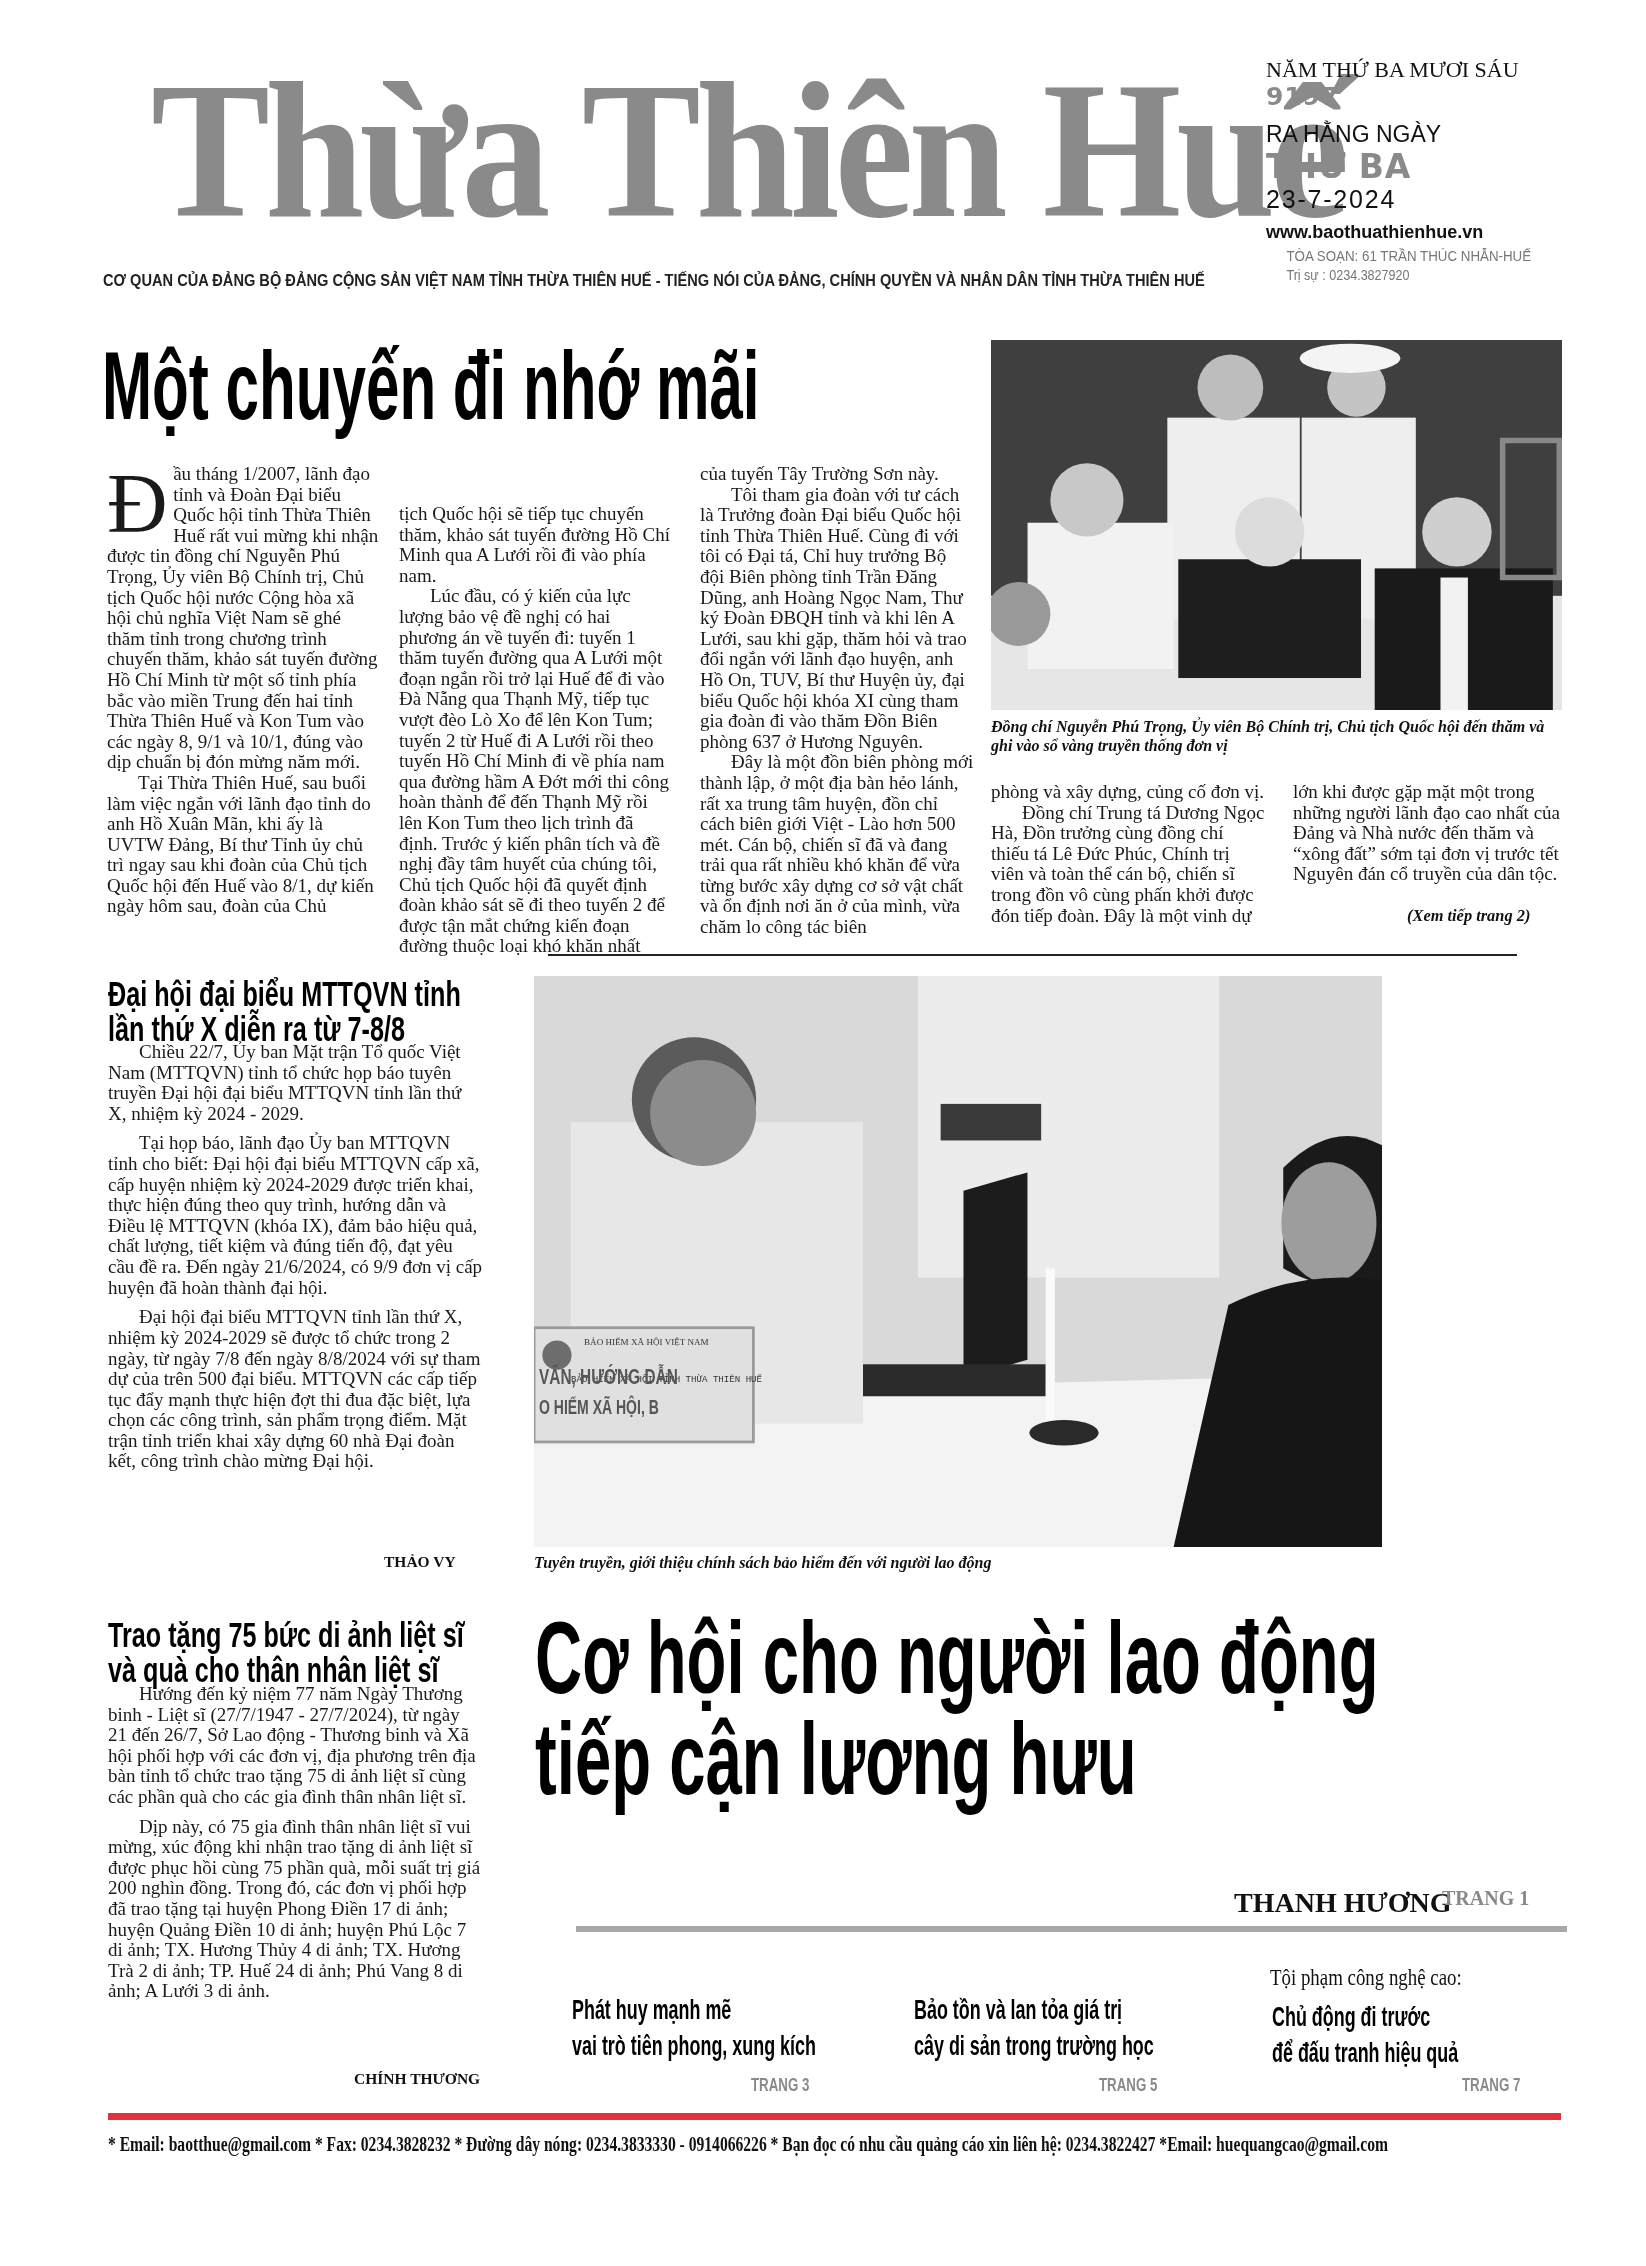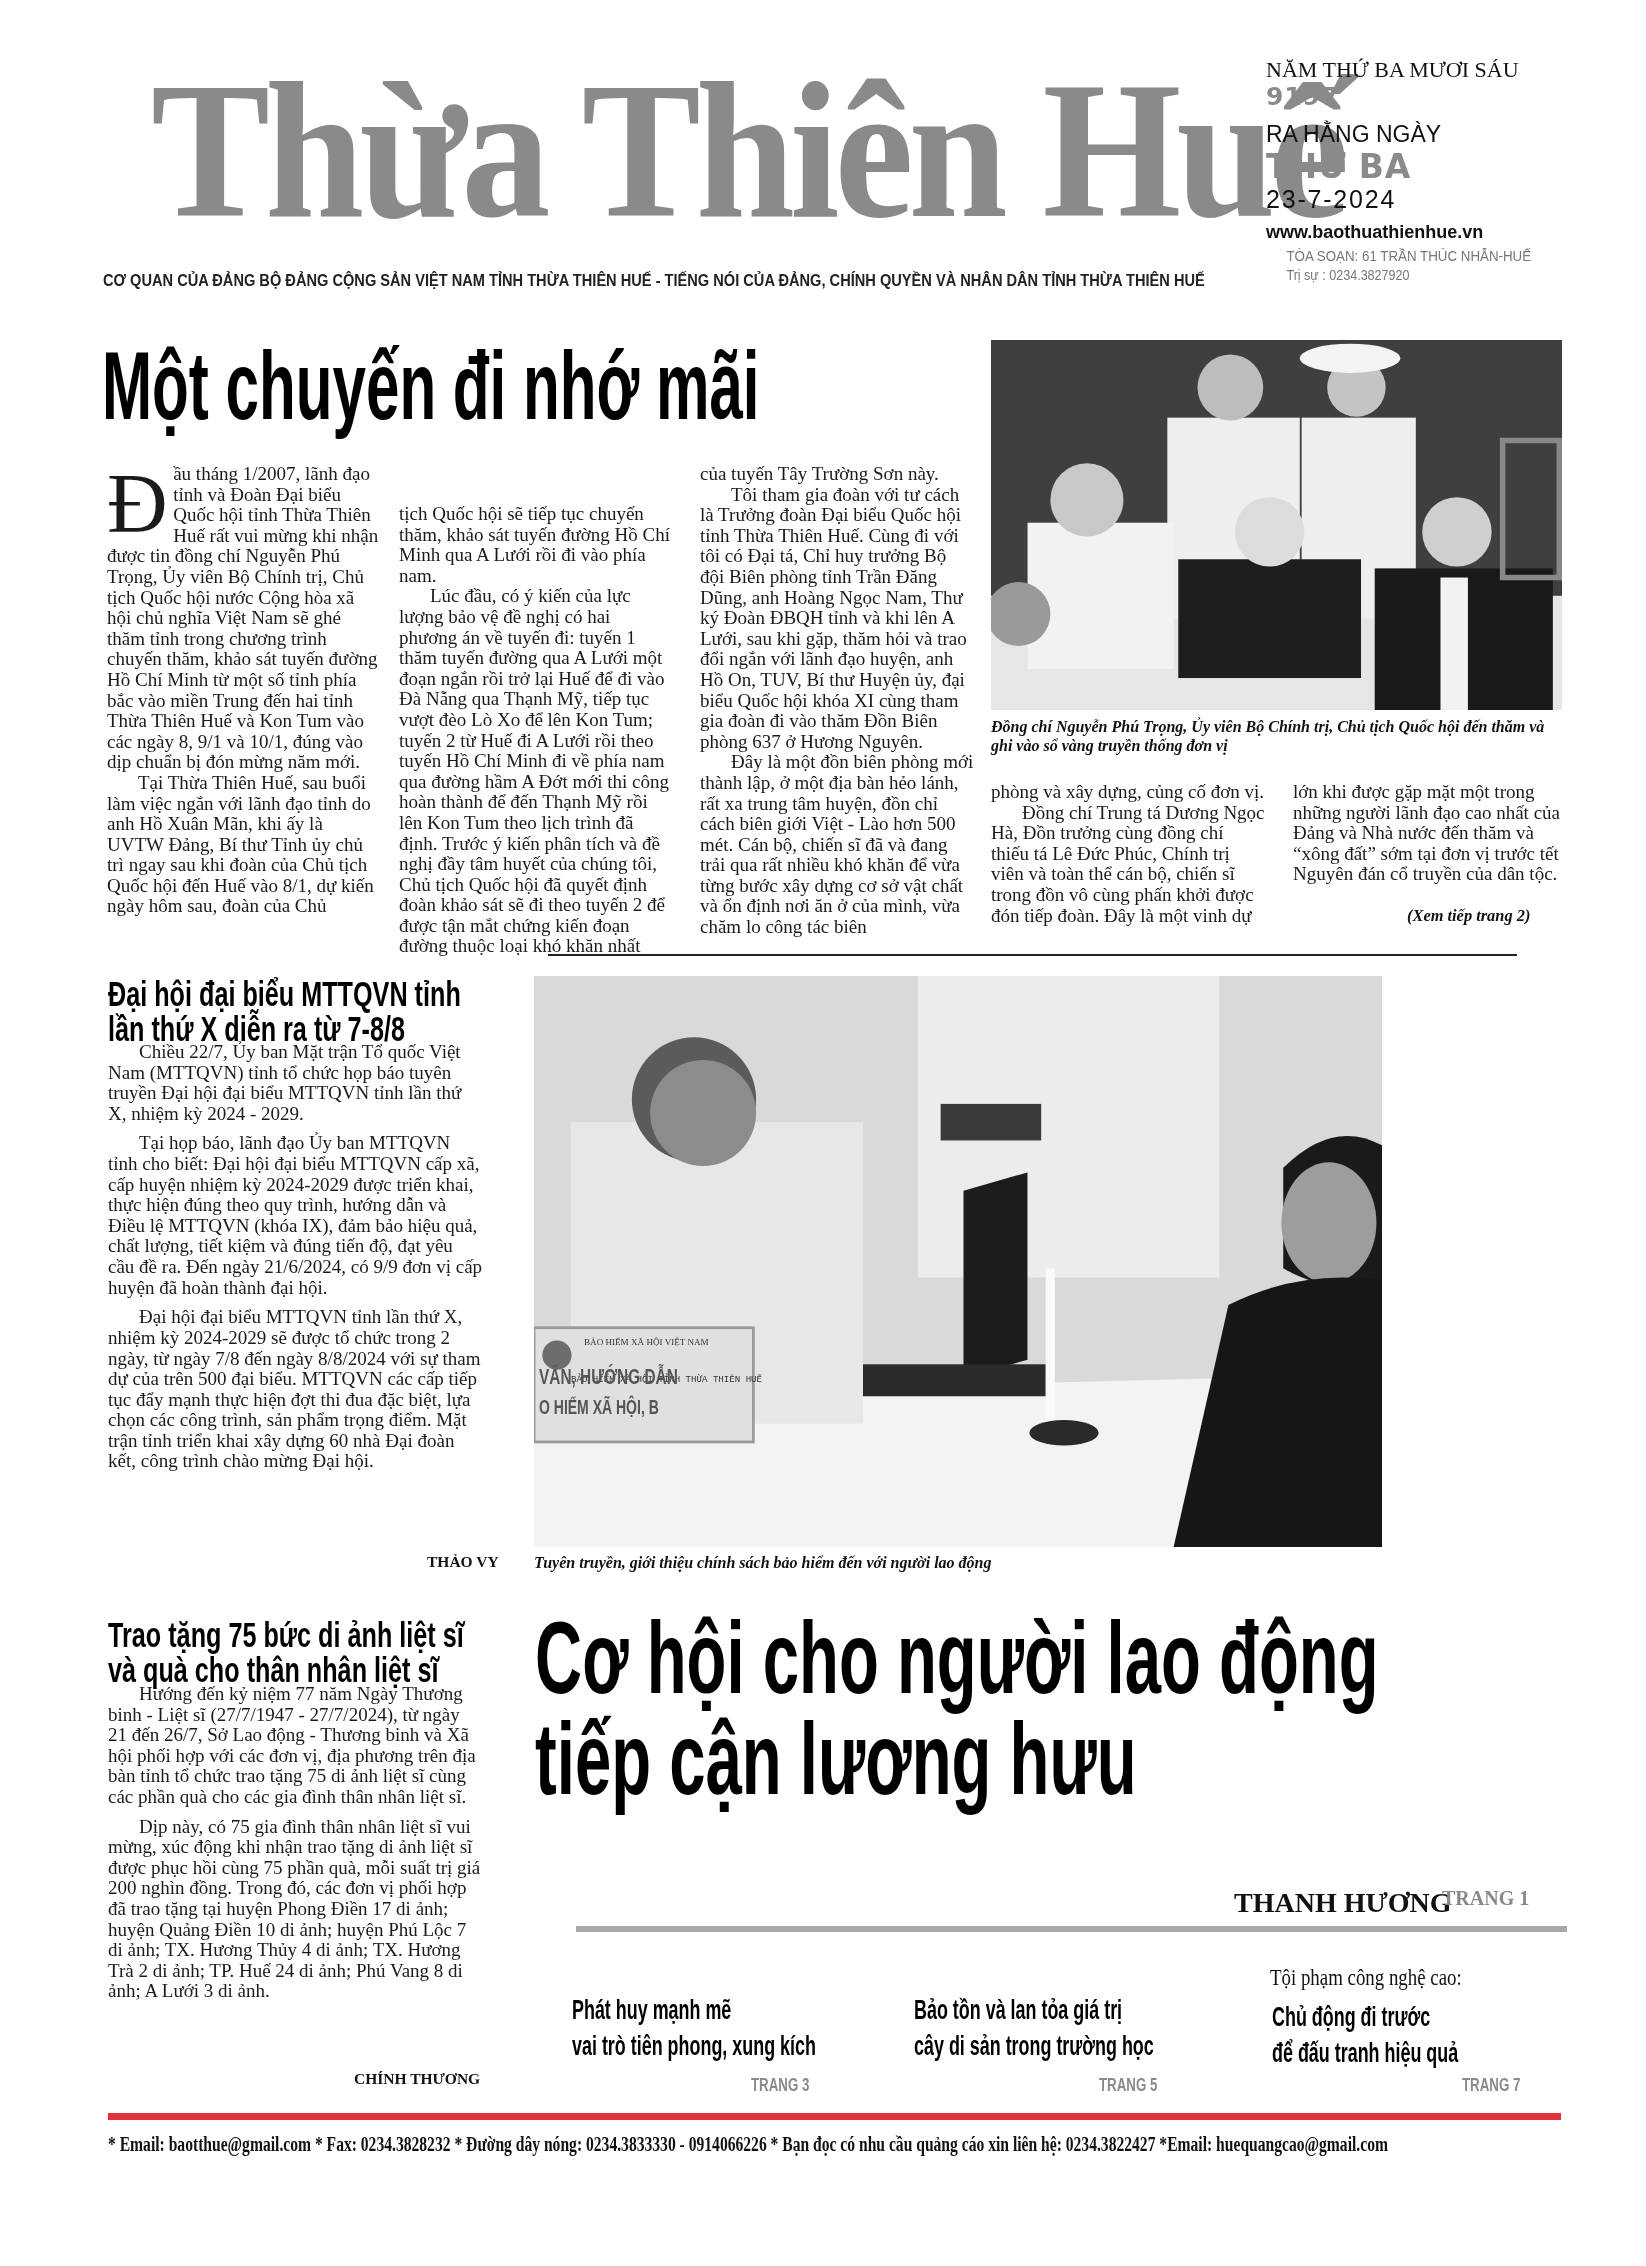--- a/index.html
+++ b/index.html
@@ -34,21 +34,21 @@
   .col5{left:1293px;top:782px;width:274px;}
   .see-more{left:1407px;top:906px;font-family:"Liberation Serif",serif;font-style:italic;font-weight:bold;font-size:16.4px;}
   .rule1{left:548px;top:954px;width:969px;height:1.8px;background:#222;}
   
   .h2{font-size:35px;line-height:35px;transform:scaleX(0.72);}
   .s1-title{left:108px;top:976px;}
   .s1-body{left:108px;top:1042px;width:375px;}
   .s2-title{left:108px;top:1617px;}
   .s2-body{left:108px;top:1684px;width:375px;}
   .byline{font-family:"Liberation Serif",serif;font-weight:bold;font-size:15.5px;color:#111;}
-  .by1{left:427px;top:1553px;}
+  .by1{left:384px;top:1553px;}
   .by2{left:354px;top:2070px;}
   
   .photo2{left:534px;top:976px;width:848px;height:571px;background:linear-gradient(90deg,#cfcfcf 0%,#e8e8e8 30%,#dcdcdc 55%,#bdbdbd 75%,#e3e3e3 100%);overflow:hidden;}
   .cap2{left:534px;top:1553px;width:1005px;}
   .h-big{left:535px;top:1608px;font-size:102px;line-height:101px;transform:scaleX(0.64);}
   .by-main{left:1234px;top:1887px;font-family:"Liberation Serif",serif;font-weight:bold;font-size:28px;color:#111;}
   .pg-main{left:1442px;top:1887px;font-family:"Liberation Serif",serif;font-weight:bold;font-size:20px;color:#888;}
   .rule-grey{left:576px;top:1926px;width:991px;height:6.4px;background:#a8a8a8;}
   
   .teaser-title{font-size:28px;line-height:36px;transform:scaleX(0.64);}

